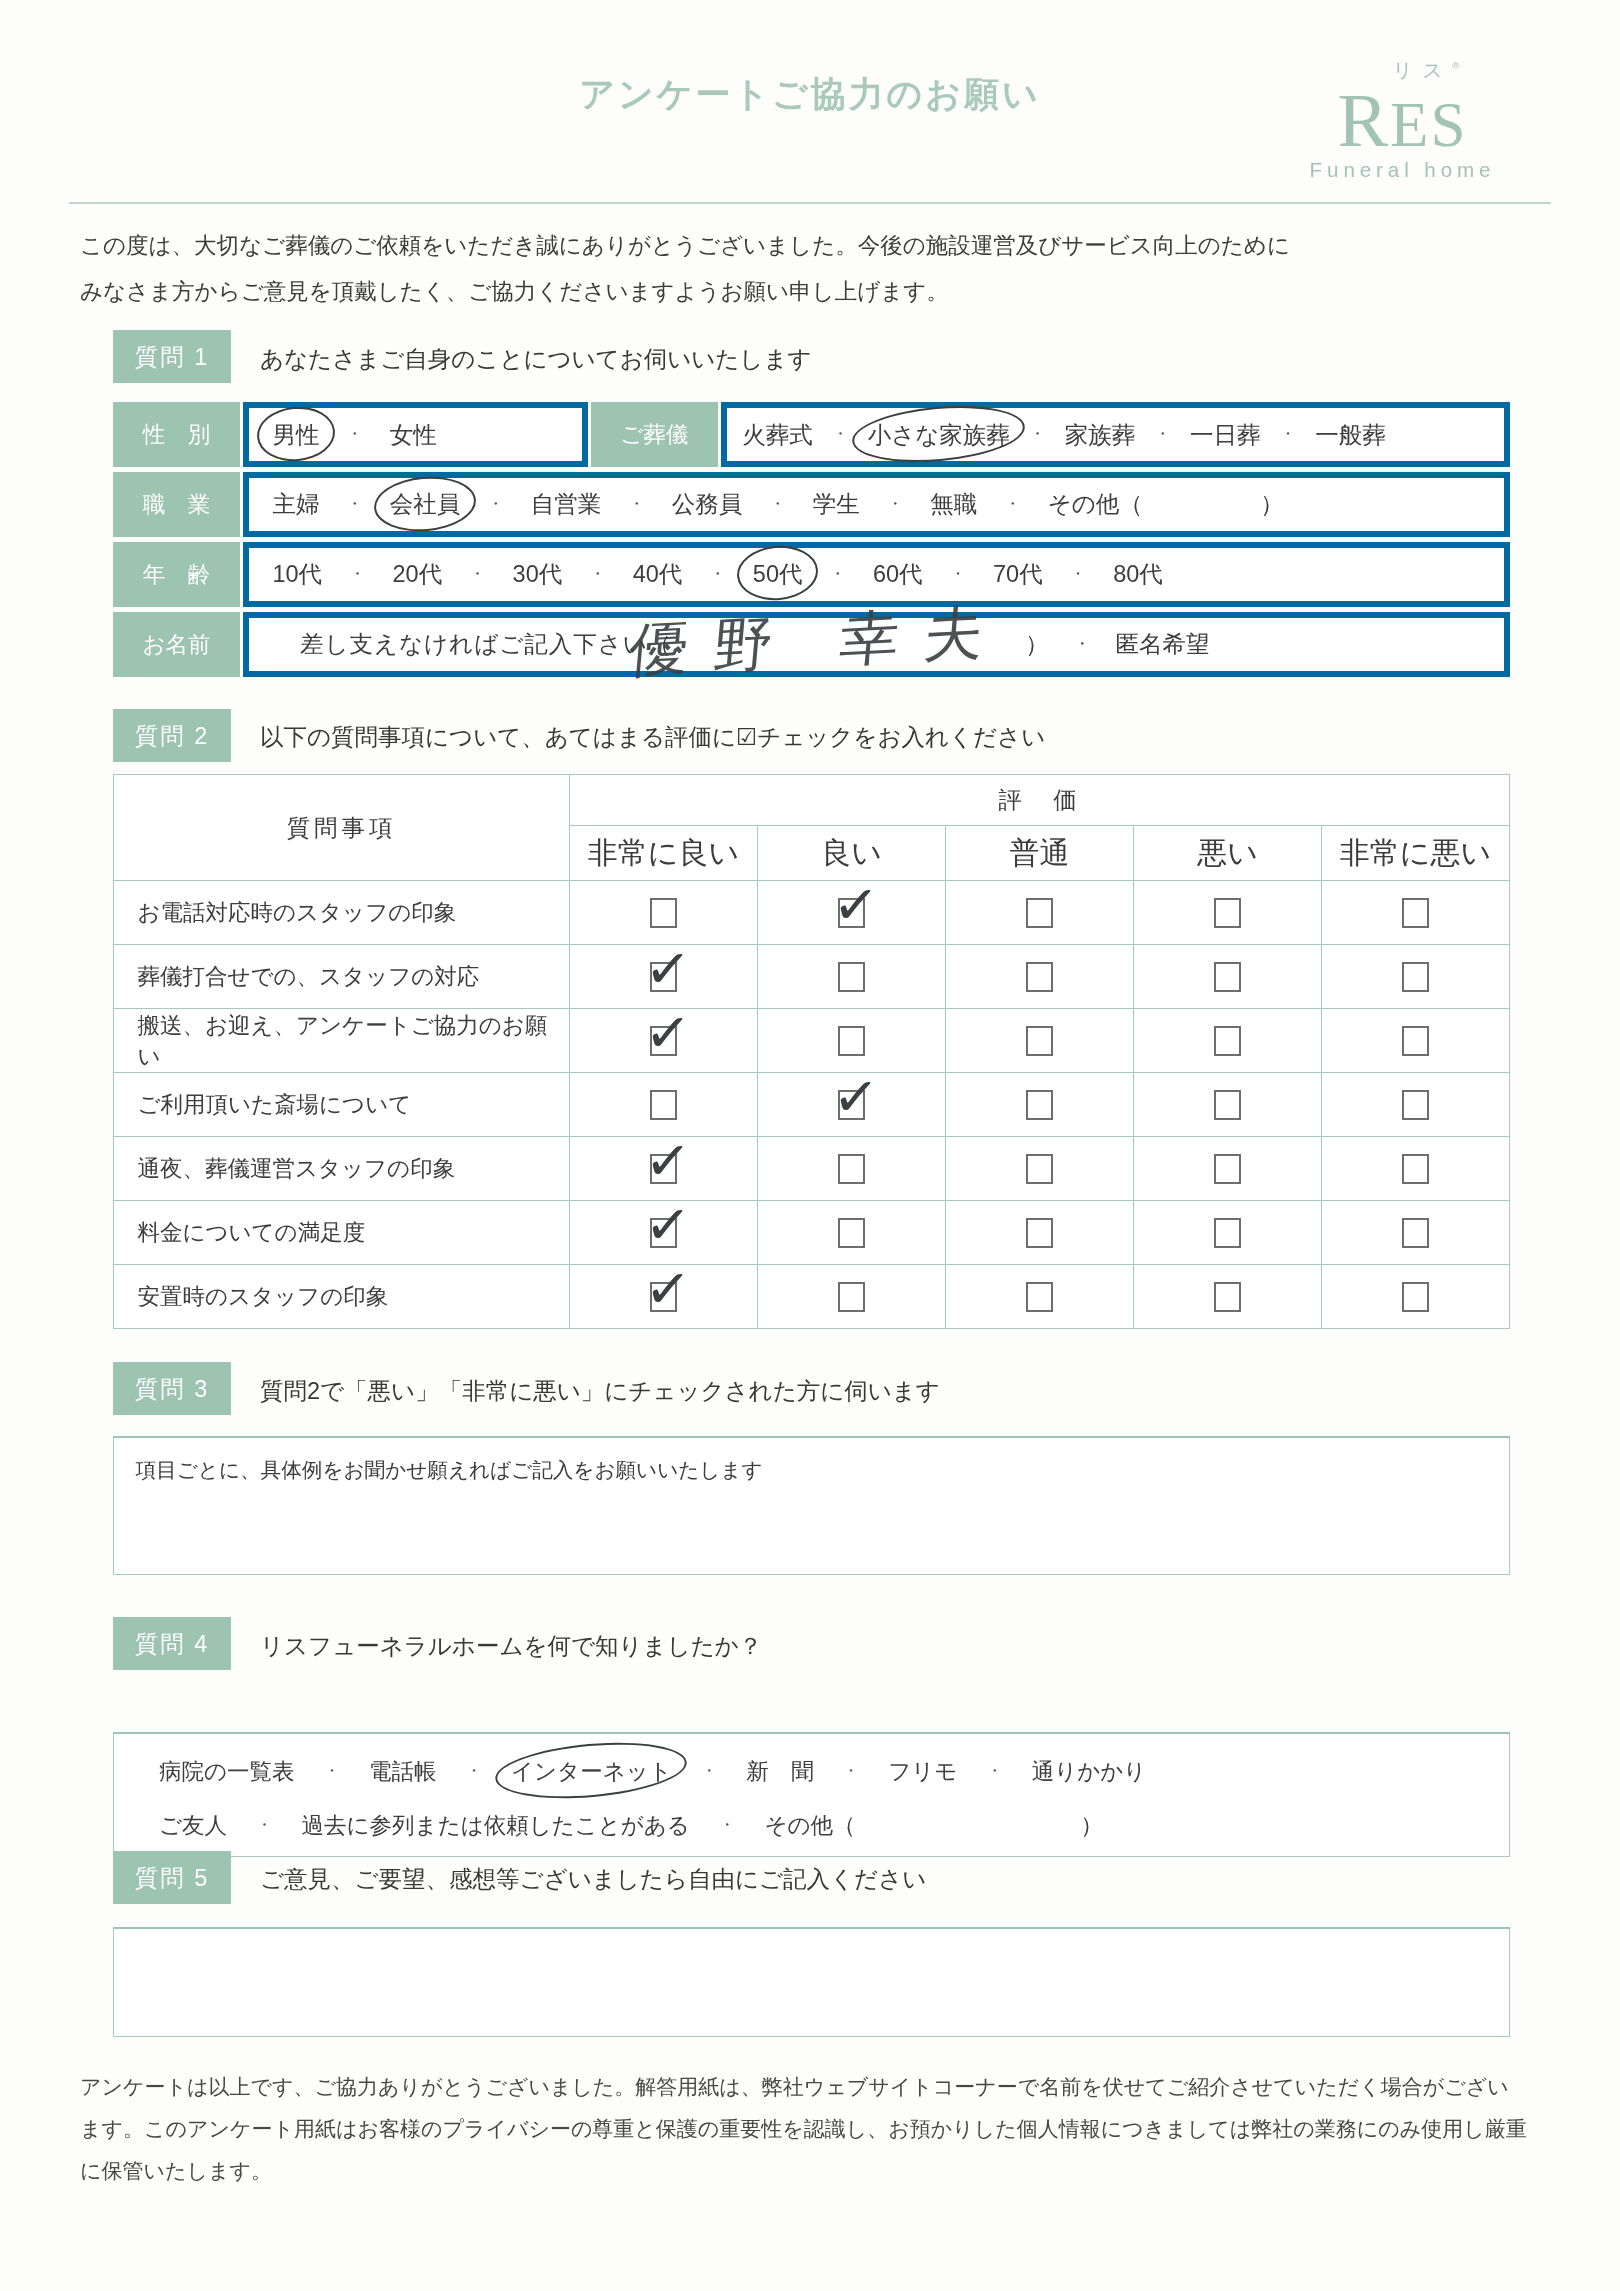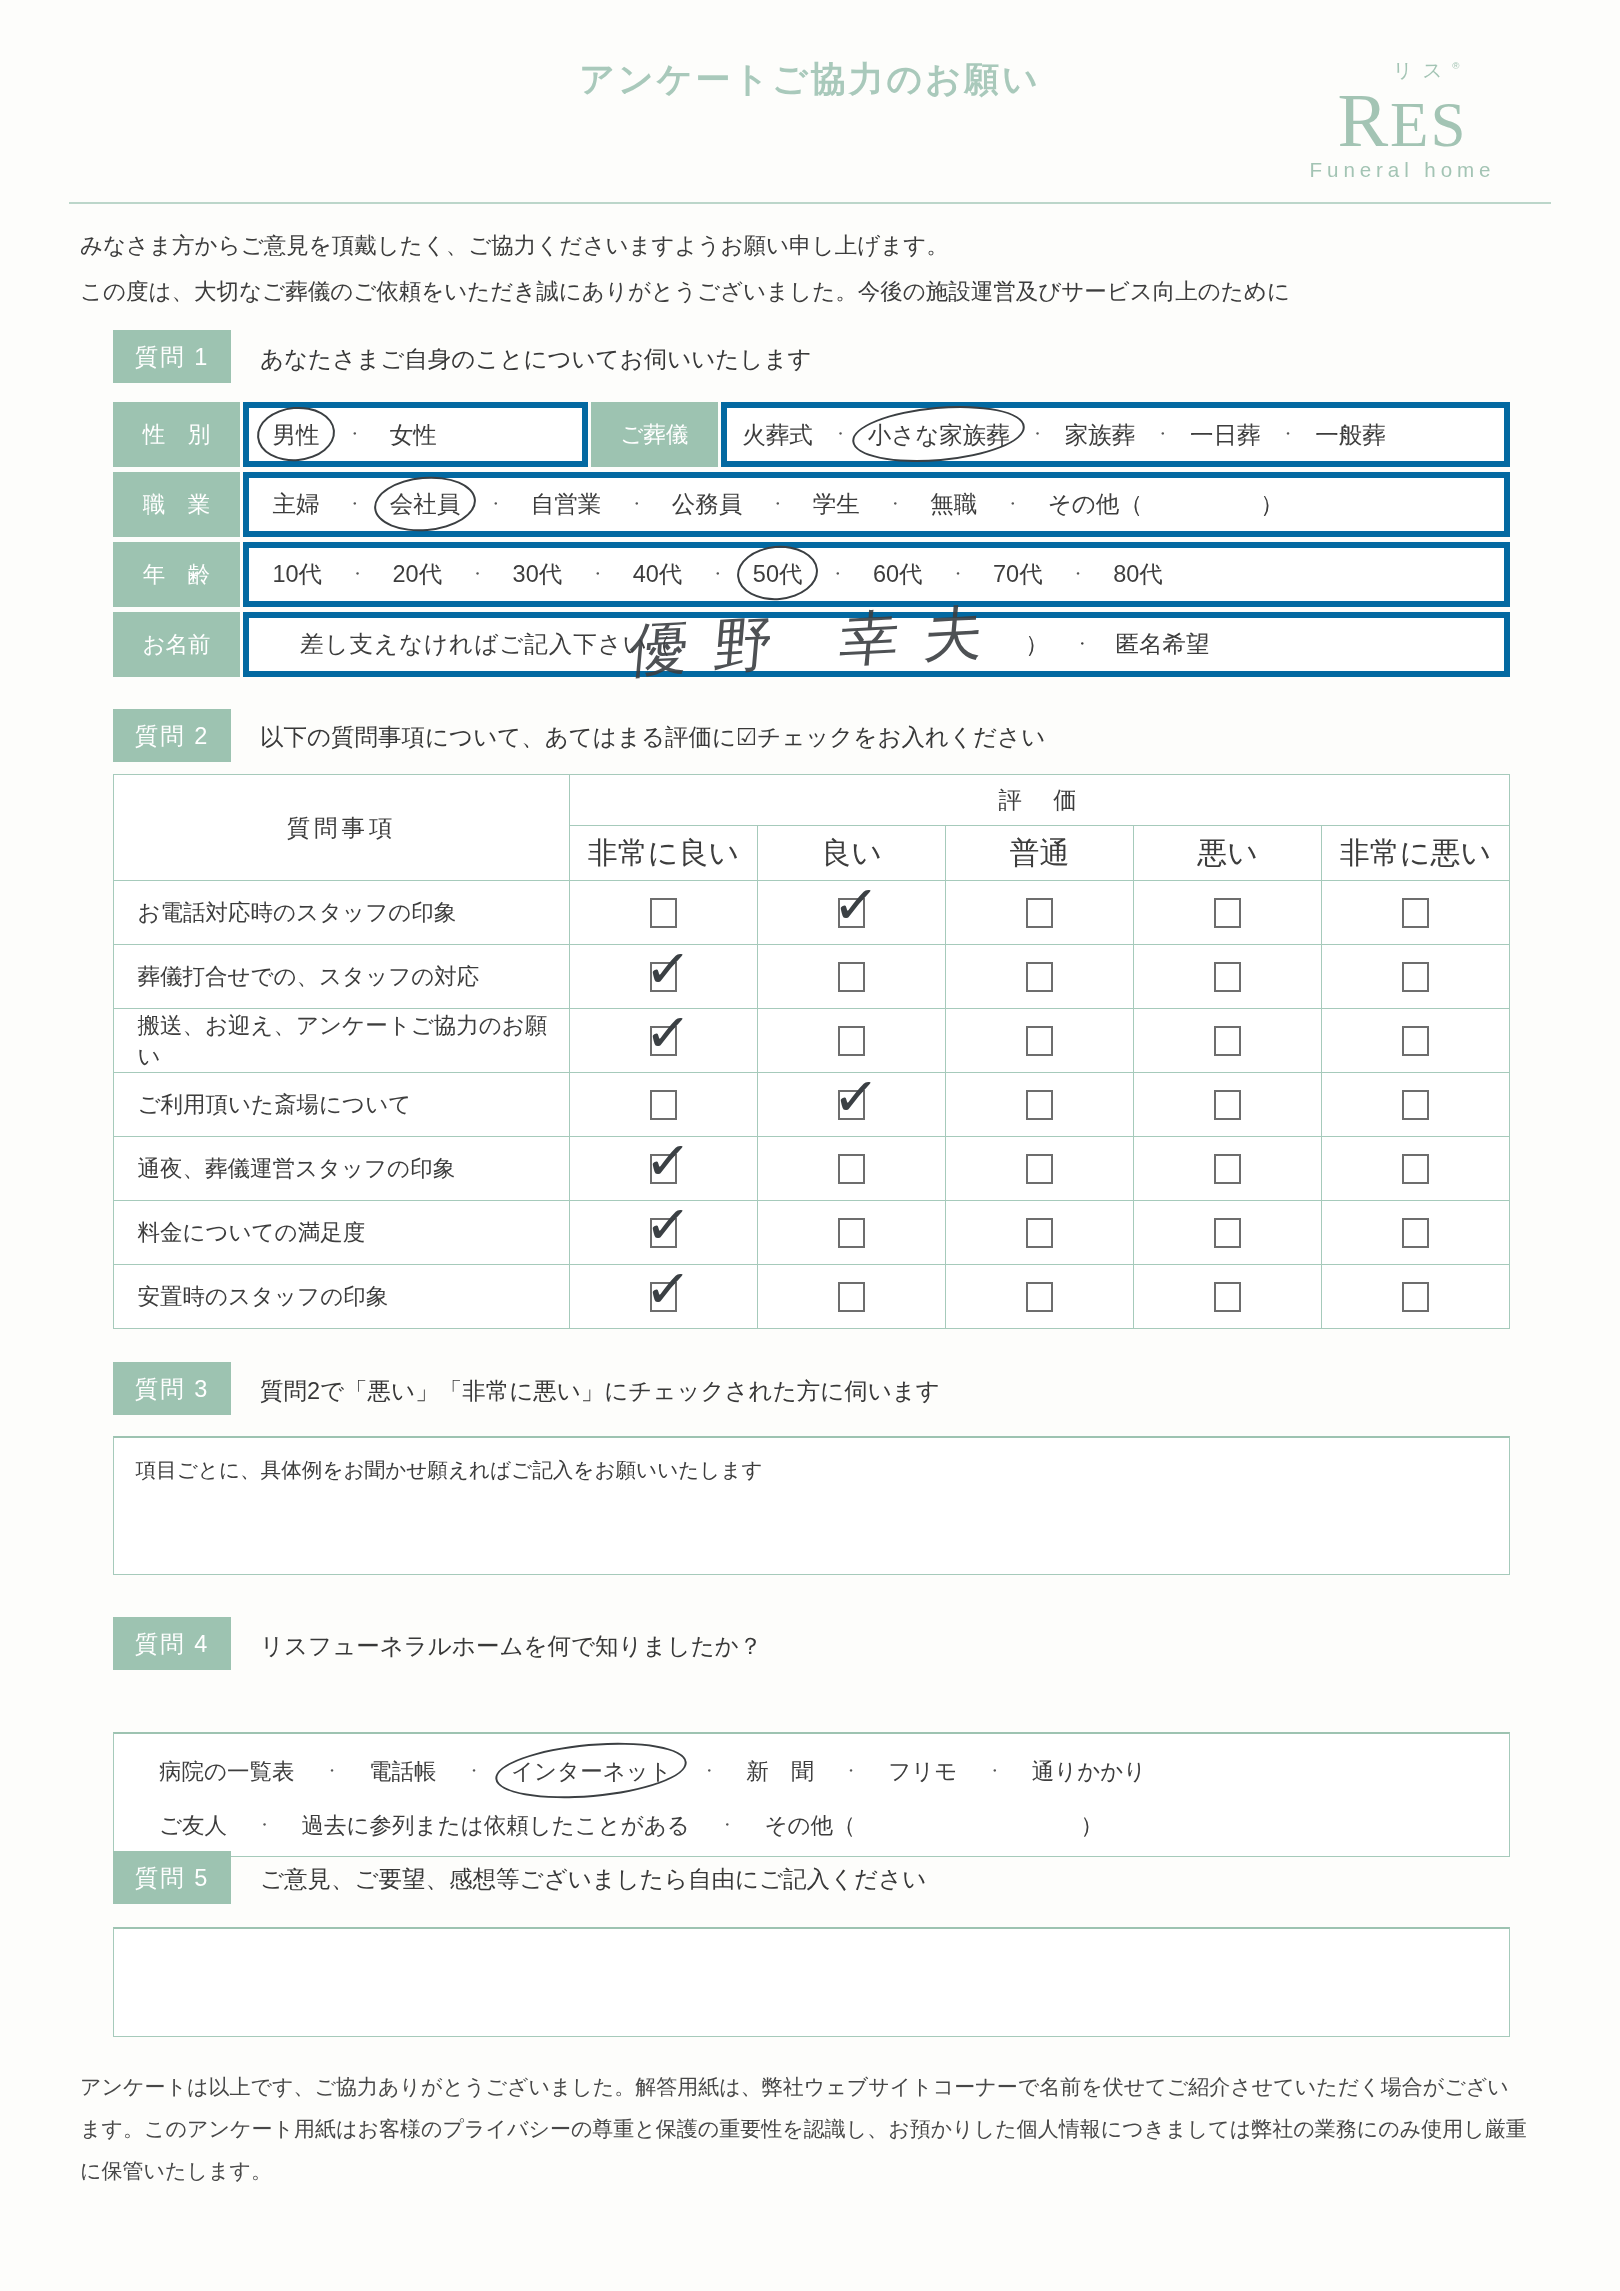--- a/index.html
+++ b/index.html
@@ -4,21 +4,21 @@
 <style>
   * { margin:0; padding:0; box-sizing:border-box; }
   html,body { background:#e8e8e6; }
   .page {
     position:relative; width:1620px; height:2292px; margin:0 auto;
     background:#fdfdfb; overflow:hidden;
     font-family:"Liberation Sans","DejaVu Sans",sans-serif; color:#3d3d3d;
   }
   
   .page-title {
-    position:absolute; left:0; right:0; top:56px; text-align:center;
+    position:absolute; left:0; right:0; top:71px; text-align:center;
     font-size:35px; letter-spacing:2.9px; color:#a9c9bb; font-weight:bold;
   }
   .logo { position:absolute; right:90px; top:57px; width:255px; text-align:center; color:#a3c4b4; }
   .logo-kana { font-size:19.6px; letter-spacing:9.8px; margin-left:57px; }
   .logo-kana sup { font-size:9.8px; }
   .logo-name { font-family:"Liberation Serif","DejaVu Serif",serif; font-size:63px; line-height:0.95; letter-spacing:2px; }
   .logo-name .big { font-size:76px; }
   .logo-sub { font-size:20.6px; letter-spacing:4.9px; margin-top:2px; }
   .divider { position:absolute; left:69px; right:69px; top:202px; height:2px; background:#bcd6ca; }
   
@@ -92,22 +92,22 @@
 
   <div class="page-title">アンケートご協力のお願い</div>
   <div class="logo">
     <div class="logo-kana"><span>リス</span><sup>®</sup></div>
     <div class="logo-name"><span class="big">R</span><span>ES</span></div>
     <div class="logo-sub">Funeral home</div>
   </div>
   <div class="divider"></div>
 
   <div class="intro">
+    <div>この度は、大切なご葬儀のご依頼をいただき誠にありがとうございました。今後の施設運営及びサービス向上のために</div>
     <div>みなさま方からご意見を頂戴したく、ご協力くださいますようお願い申し上げます。</div>
-    <div>この度は、大切なご葬儀のご依頼をいただき誠にありがとうございました。今後の施設運営及びサービス向上のために</div>
   </div>
 
   <div class="qchip" style="top:330px;">質問 1</div>
   <div class="qtitle" style="top:343px;">あなたさまご自身のことについてお伺いいたします</div>
 
   <div class="q1">
     <div class="q1row">
       <div class="tl">性　別</div>
       <div class="tc" style="flex:0 0 345px;">
           <span class="opt circled">男性</span>

